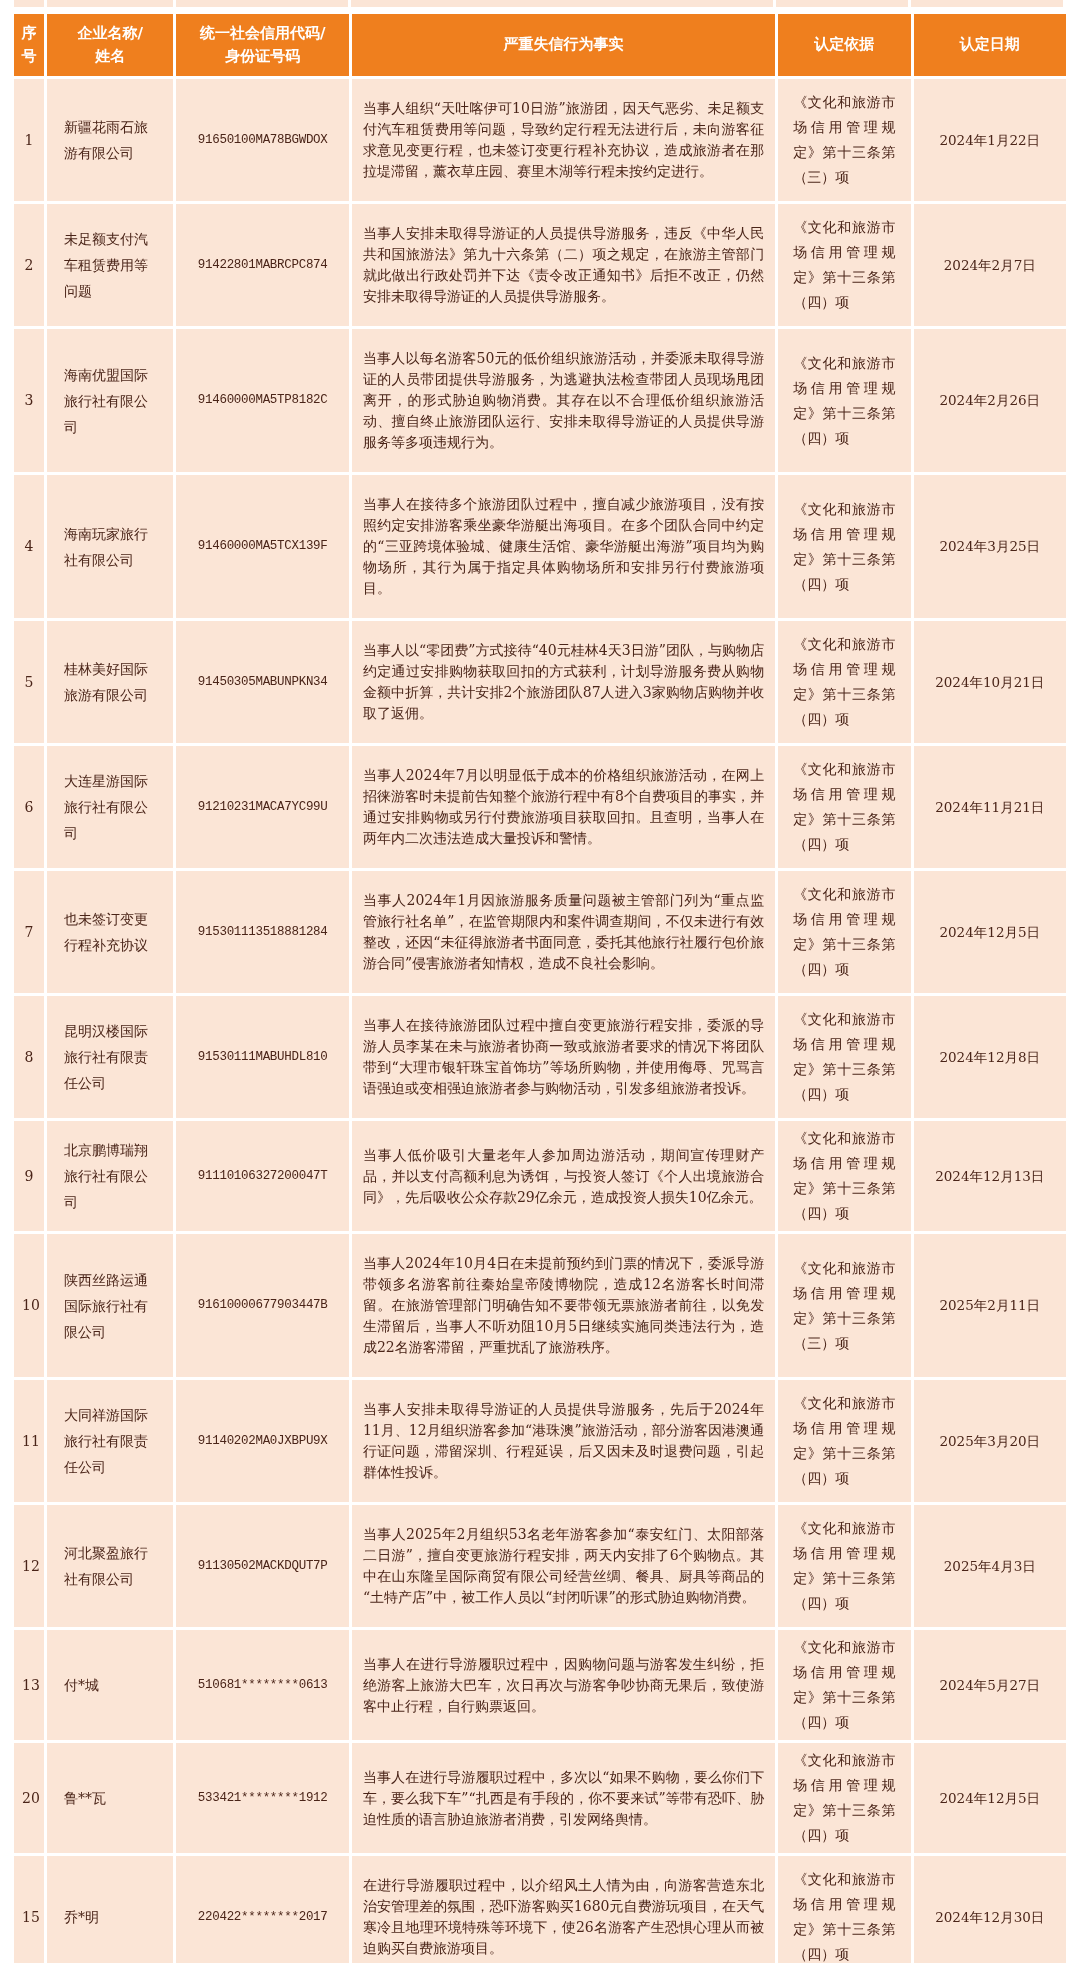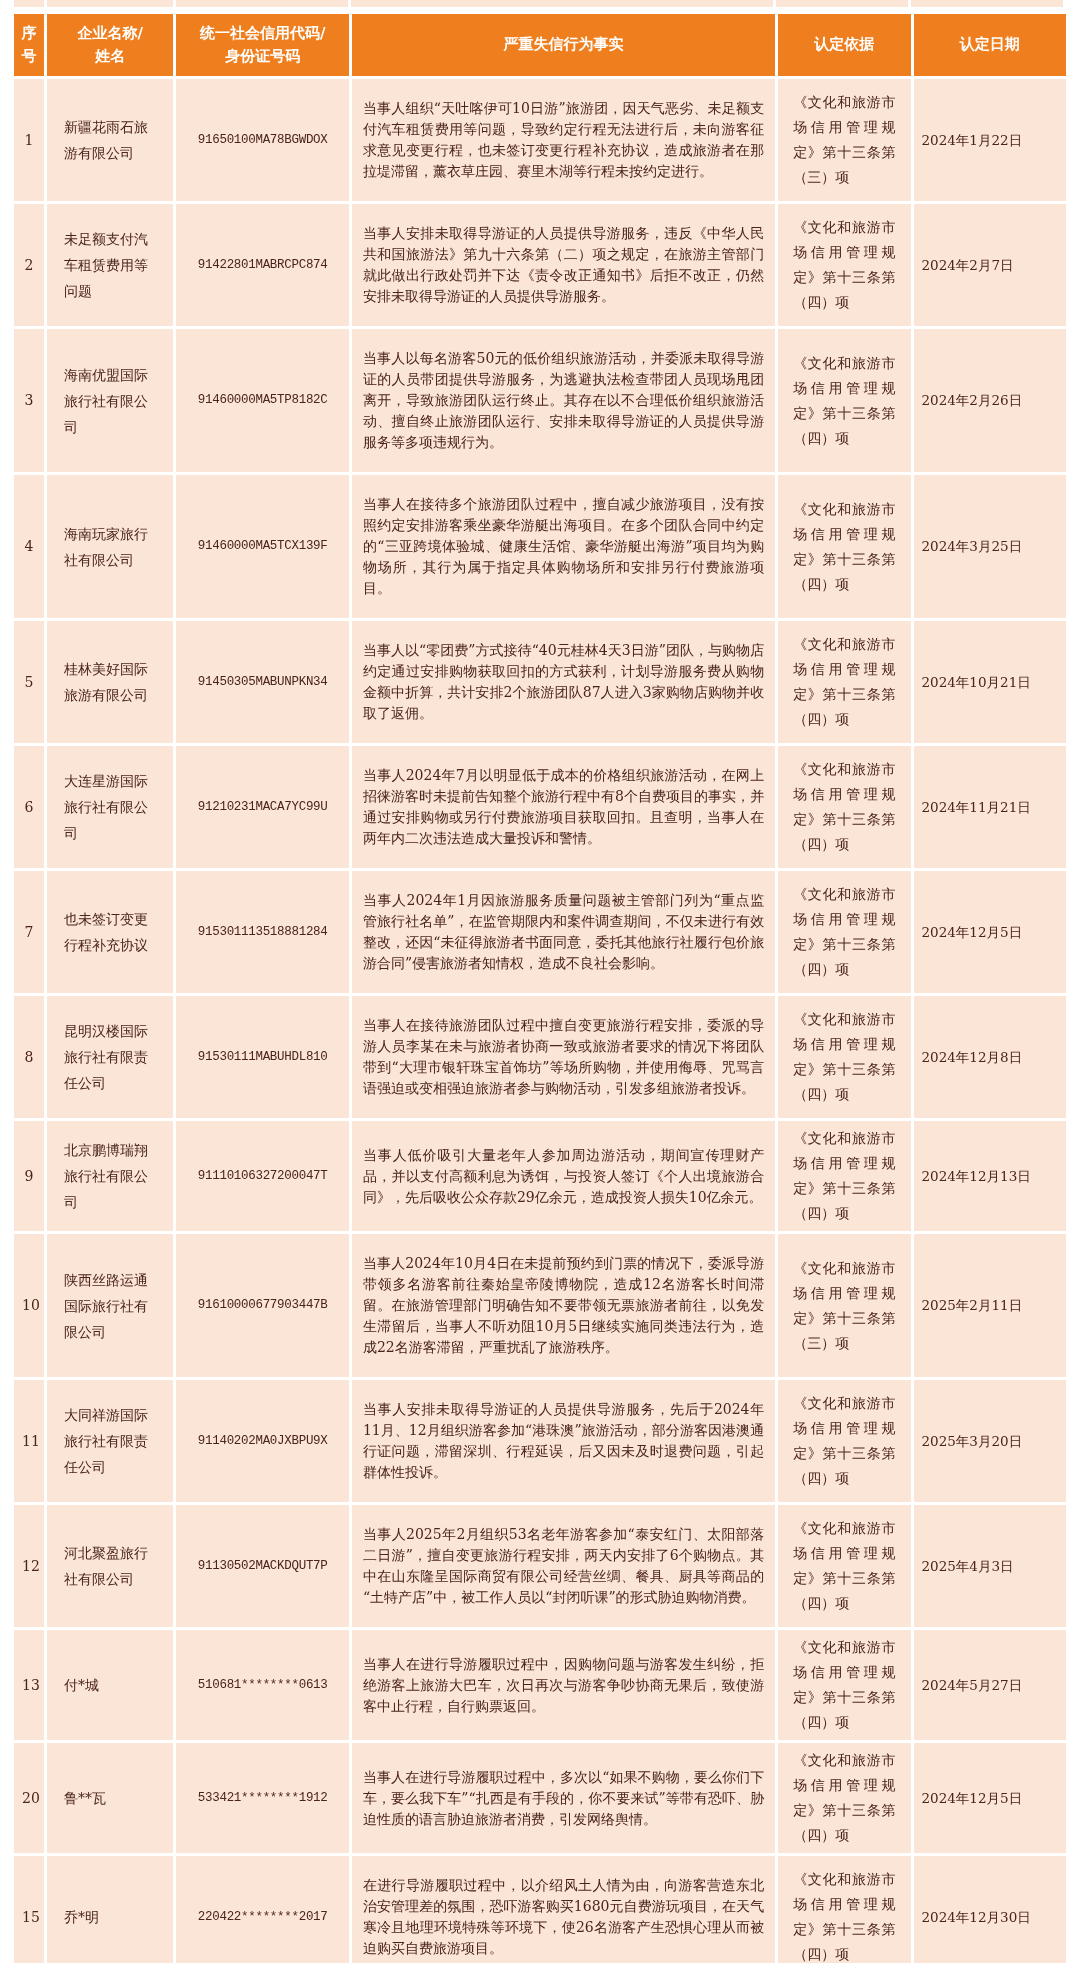--- a/index.html
+++ b/index.html
@@ -65,21 +65,21 @@
   }
   td.cell-fact  {
     text-align: justify;
     padding: 19px 11px;
   }
   td.cell-basis {
     text-align: justify;
     padding: 5px 15px;
     line-height: 25px;
   }
-  td.cell-date  { text-align: left; font-size: 13.5px; white-space: nowrap; }
+  td.cell-date  { text-align: center; font-size: 13.5px; white-space: nowrap; }
 
   .bottom-smudge {
     margin: 6px auto 0 auto;
     width: 520px;
     height: 5px;
     border-radius: 3px;
     background: #f6d9c8;
     opacity: 0.55;
   }
 </style>
@@ -134,21 +134,21 @@
     <td class="cell-code">91422801MABRCPC874</td>
     <td class="cell-fact">当事人安排未取得导游证的人员提供导游服务，违反《中华人民共和国旅游法》第九十六条第（二）项之规定，在旅游主管部门就此做出行政处罚并下达《责令改正通知书》后拒不改正，仍然安排未取得导游证的人员提供导游服务。</td>
     <td class="cell-basis">《文化和旅游市场信用管理规定》第十三条第（四）项</td>
     <td class="cell-date">2024年2月7日</td>
   </tr>
 
   <tr>
     <td class="cell-index">3</td>
     <td class="cell-name">海南优盟国际旅行社有限公司</td>
     <td class="cell-code">91460000MA5TP8182C</td>
-    <td class="cell-fact">当事人以每名游客50元的低价组织旅游活动，并委派未取得导游证的人员带团提供导游服务，为逃避执法检查带团人员现场甩团离开，导致旅游团队运行终止。其存在以不合理低价组织旅游活动、擅自终止旅游团队运行、安排未取得导游证的人员提供导游服务等多项违规行为。</td>
+    <td class="cell-fact">当事人以每名游客50元的低价组织旅游活动，并委派未取得导游证的人员带团提供导游服务，为逃避执法检查带团人员现场甩团离开，的形式胁迫购物消费。其存在以不合理低价组织旅游活动、擅自终止旅游团队运行、安排未取得导游证的人员提供导游服务等多项违规行为。</td>
     <td class="cell-basis">《文化和旅游市场信用管理规定》第十三条第（四）项</td>
     <td class="cell-date">2024年2月26日</td>
   </tr>
 
   <tr>
     <td class="cell-index">4</td>
     <td class="cell-name">海南玩家旅行社有限公司</td>
     <td class="cell-code">91460000MA5TCX139F</td>
     <td class="cell-fact">当事人在接待多个旅游团队过程中，擅自减少旅游项目，没有按照约定安排游客乘坐豪华游艇出海项目。在多个团队合同中约定的“三亚跨境体验城、健康生活馆、豪华游艇出海游”项目均为购物场所，其行为属于指定具体购物场所和安排另行付费旅游项目。</td>
     <td class="cell-basis">《文化和旅游市场信用管理规定》第十三条第（四）项</td>

